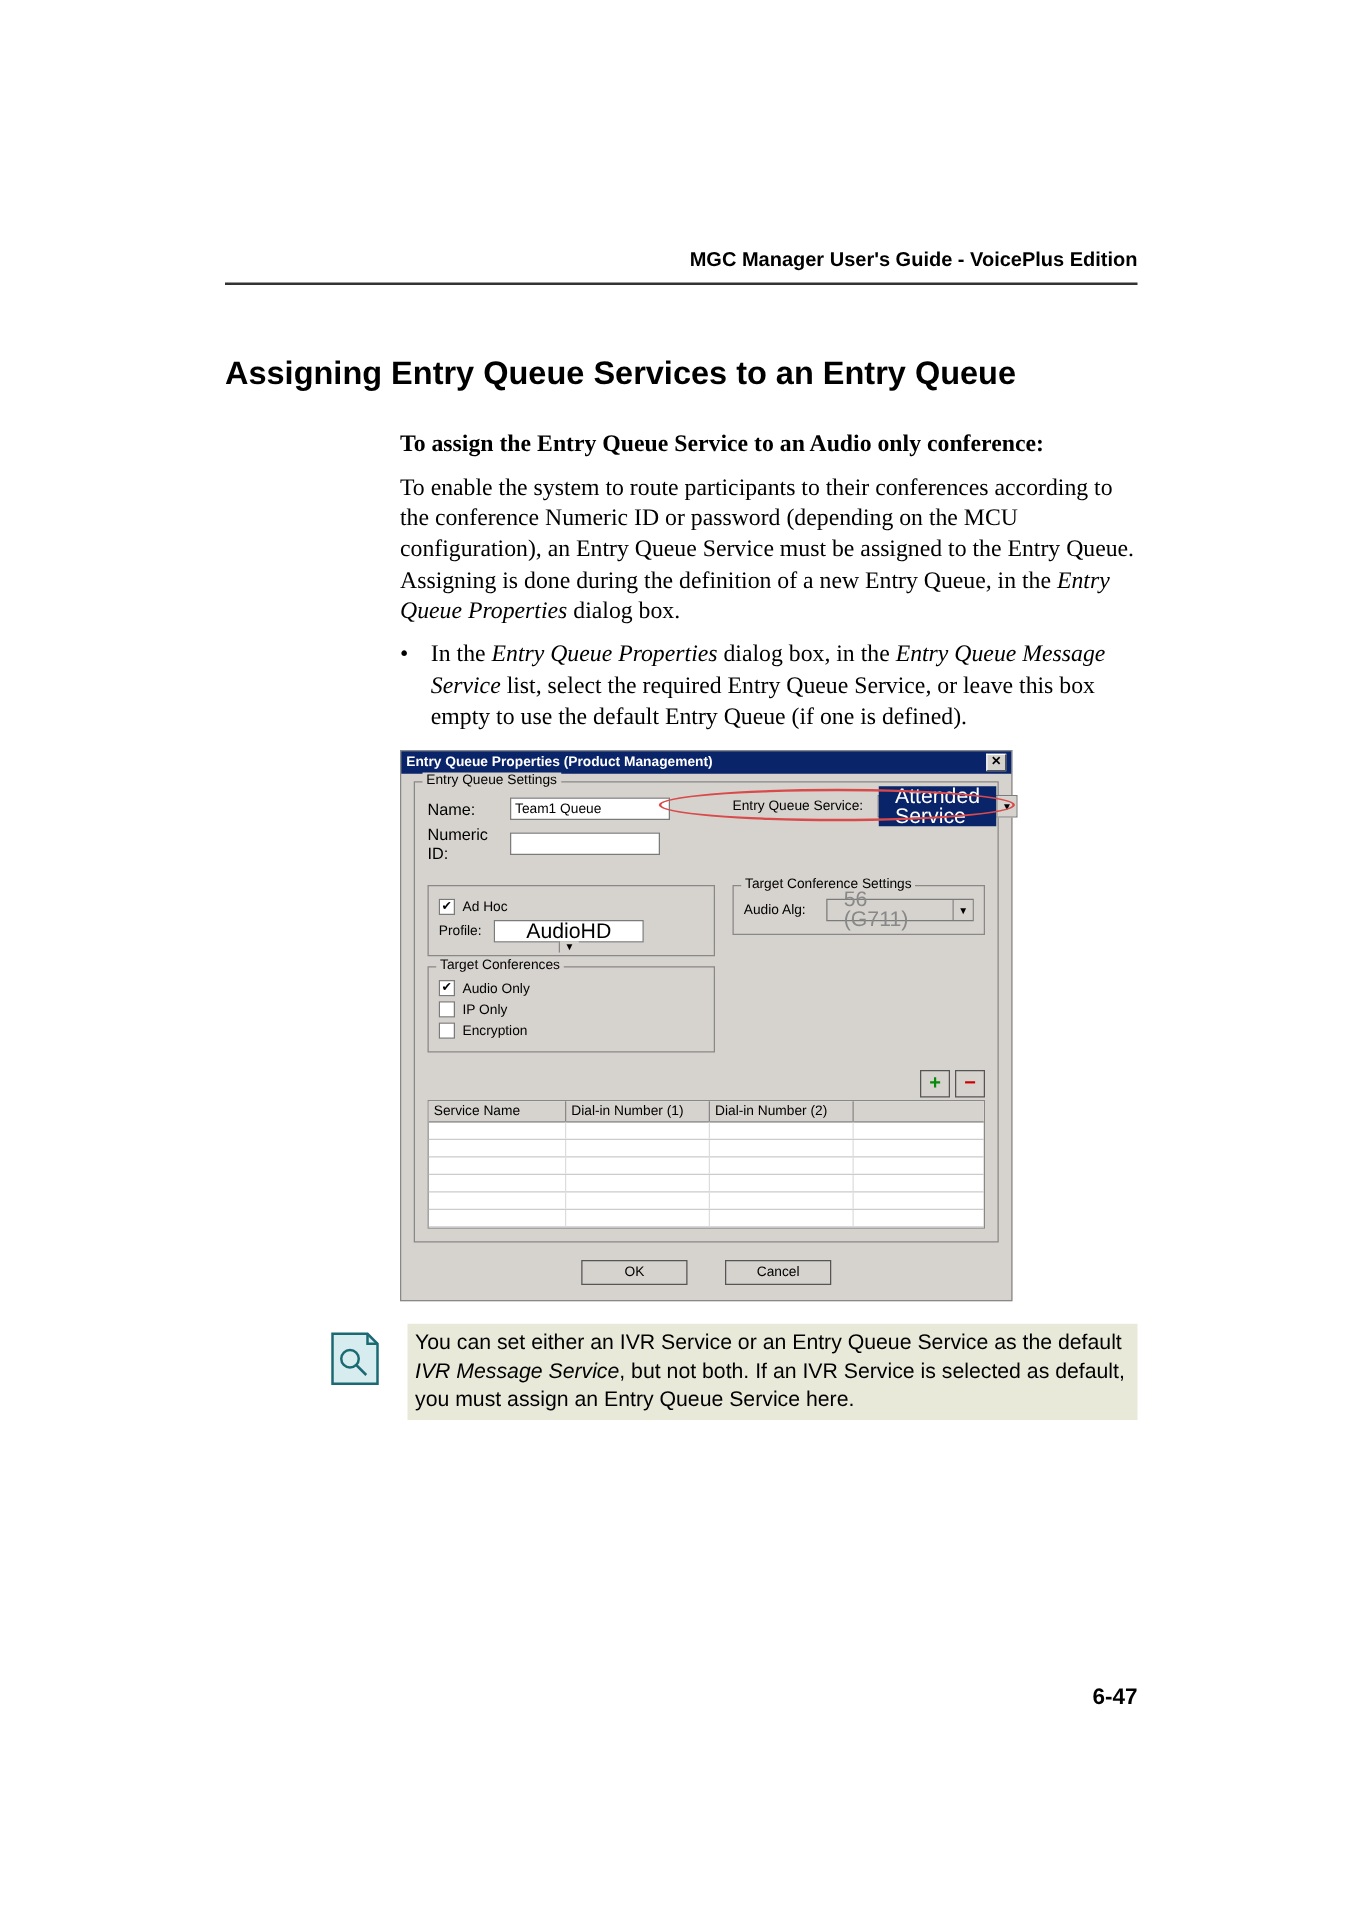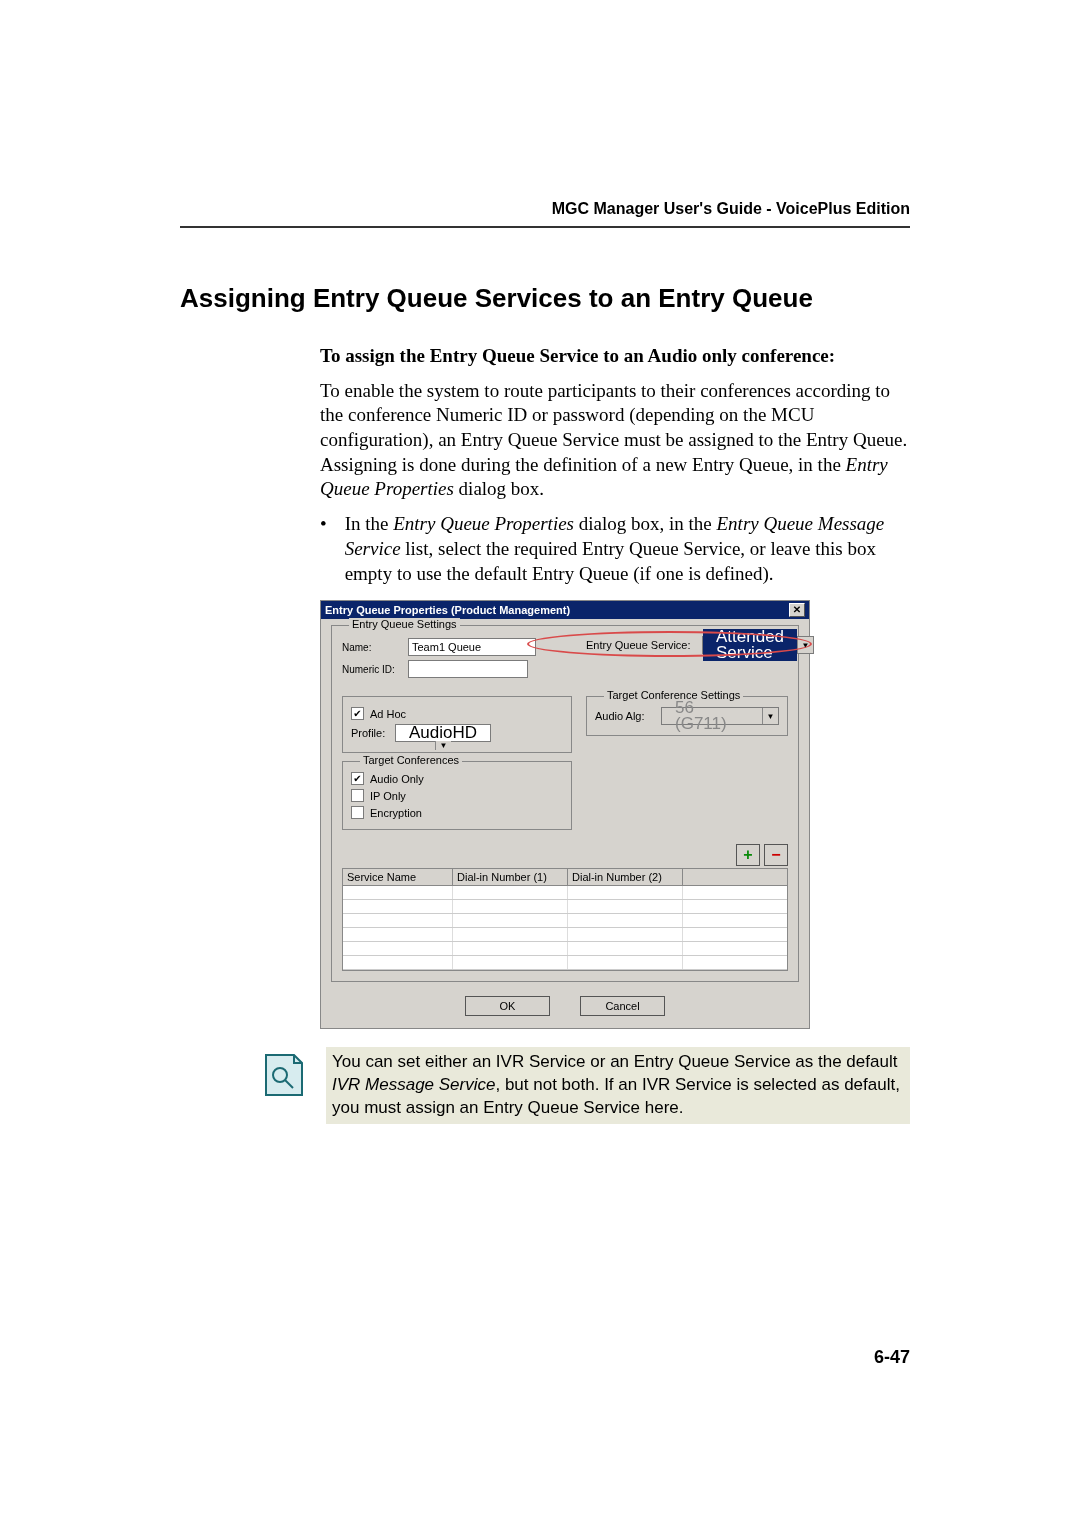--- a/index.html
+++ b/index.html
@@ -69,25 +69,25 @@
     border:1px solid #fff;border-right-color:#555;border-bottom-color:#555;
     font-size:10px;font-weight:bold;line-height:1;
   }
   .dlg-body { padding:6px 10px 12px 10px; }
   .fieldset {
     border:1px solid #888; padding:8px 10px 10px 10px; margin-bottom:8px;
     position:relative;
   }
   .fieldset.inner { padding:6px 8px; margin-top:6px; }
   .legend {
-    position:absolute; top:-8px; left:17px;
+    position:absolute; top:-8px; left:6px;
     background:#d6d3ce; padding:0 3px; font-size:11px;
   }
   .row { display:flex; align-items:center; gap:6px; margin:4px 0; }
-  .lbl { width:60px; font-size:10px; }
+  .lbl { width:60px; font-size:13px; }
   .lbl2 { width:110px; font-size:11px; }
   .tinput {
     border:1px solid #7b7b7b; background:#fff; height:18px;
     padding:1px 3px; font-size:11px;
   }
   .combo {
     display:flex;align-items:center;border:1px solid #7b7b7b;background:#fff;height:18px;
   }
   .combo span.val{flex:1;padding:0 13px;font-size:17px;line-height:16px;}
   .combo .arr{
@@ -196,21 +196,21 @@
 
           <div class="two-col" style="margin-top:8px;">
             <div class="col-left">
               <div class="fieldset inner">
                 <div class="chk">
                   <span class="chkbox">✔</span>
                   <span>Ad Hoc</span>
                 </div>
                 <div class="row">
                   <span style="width:38px;font-size:11px;">Profile:</span>
-                  <div class="combo" style="width:96px;flex-direction:column;">
+                  <div class="combo" style="width:120px;flex-direction:column;">
                     <span class="val">AudioHD</span>
                     <span class="arr">▼</span>
                   </div>
                 </div>
               </div>
               <div class="fieldset inner">
                 <span class="legend">Target Conferences</span>
                 <div class="chk">
                   <span class="chkbox">✔</span>
                   <span>Audio Only</span>

